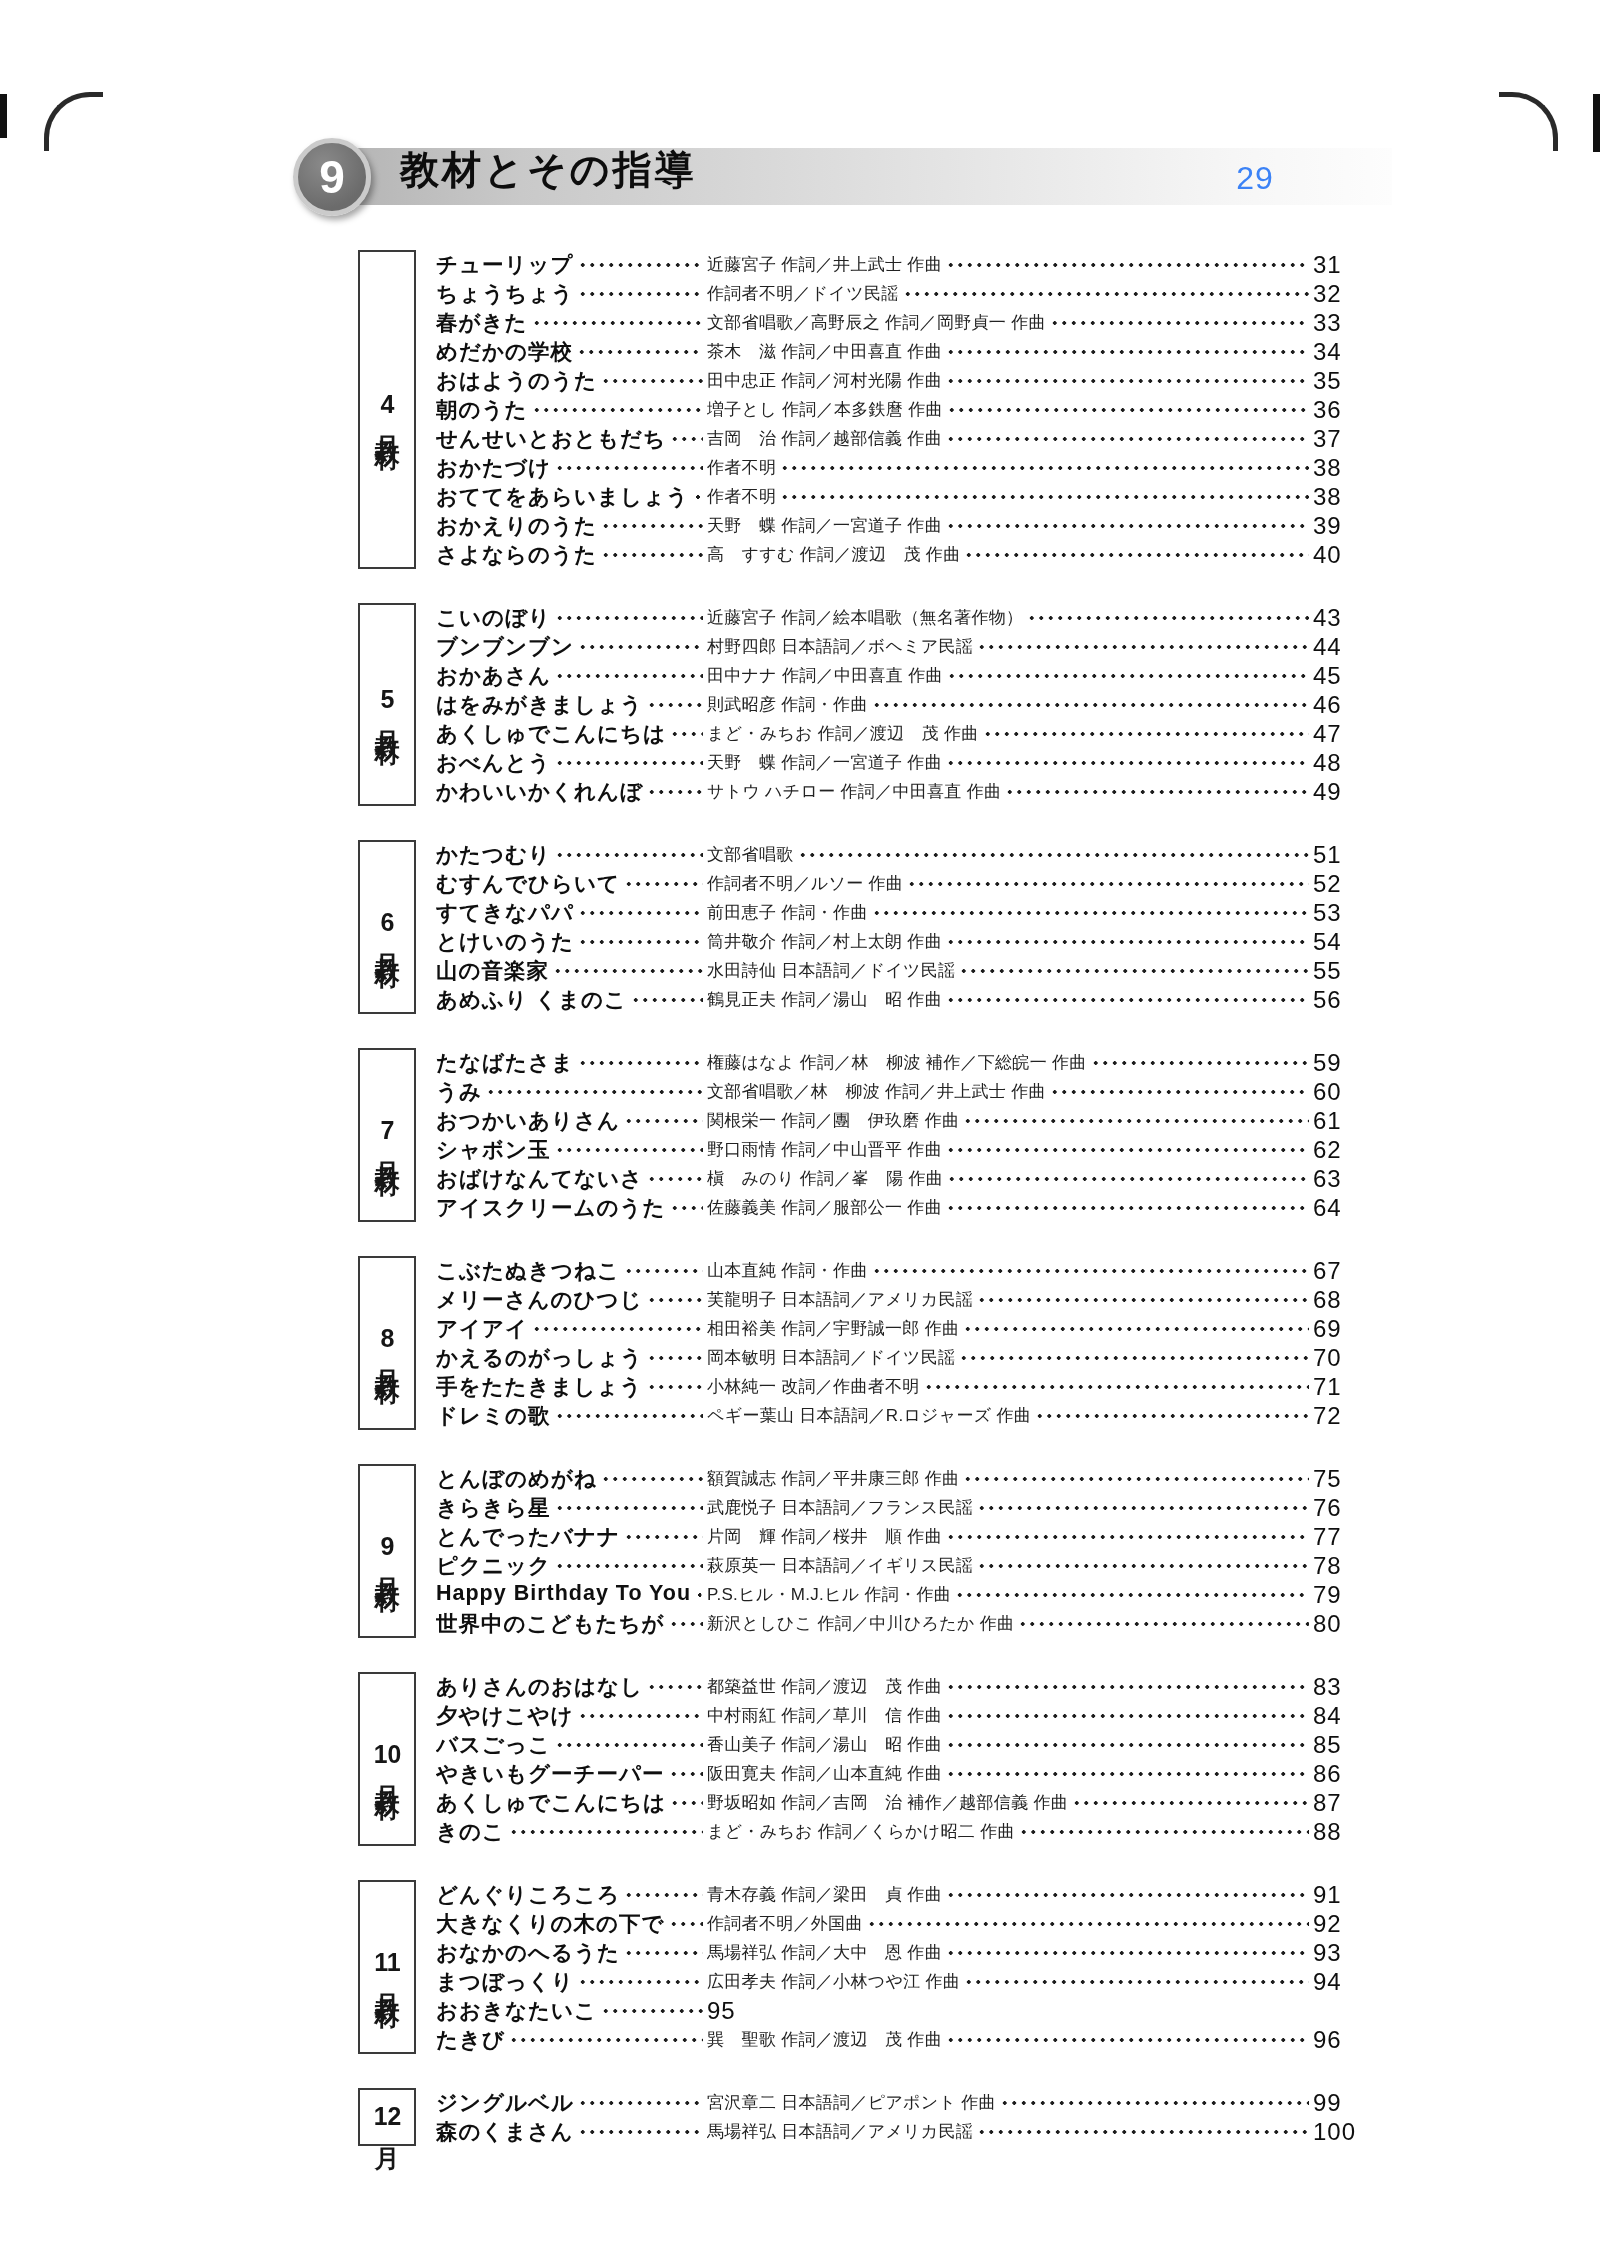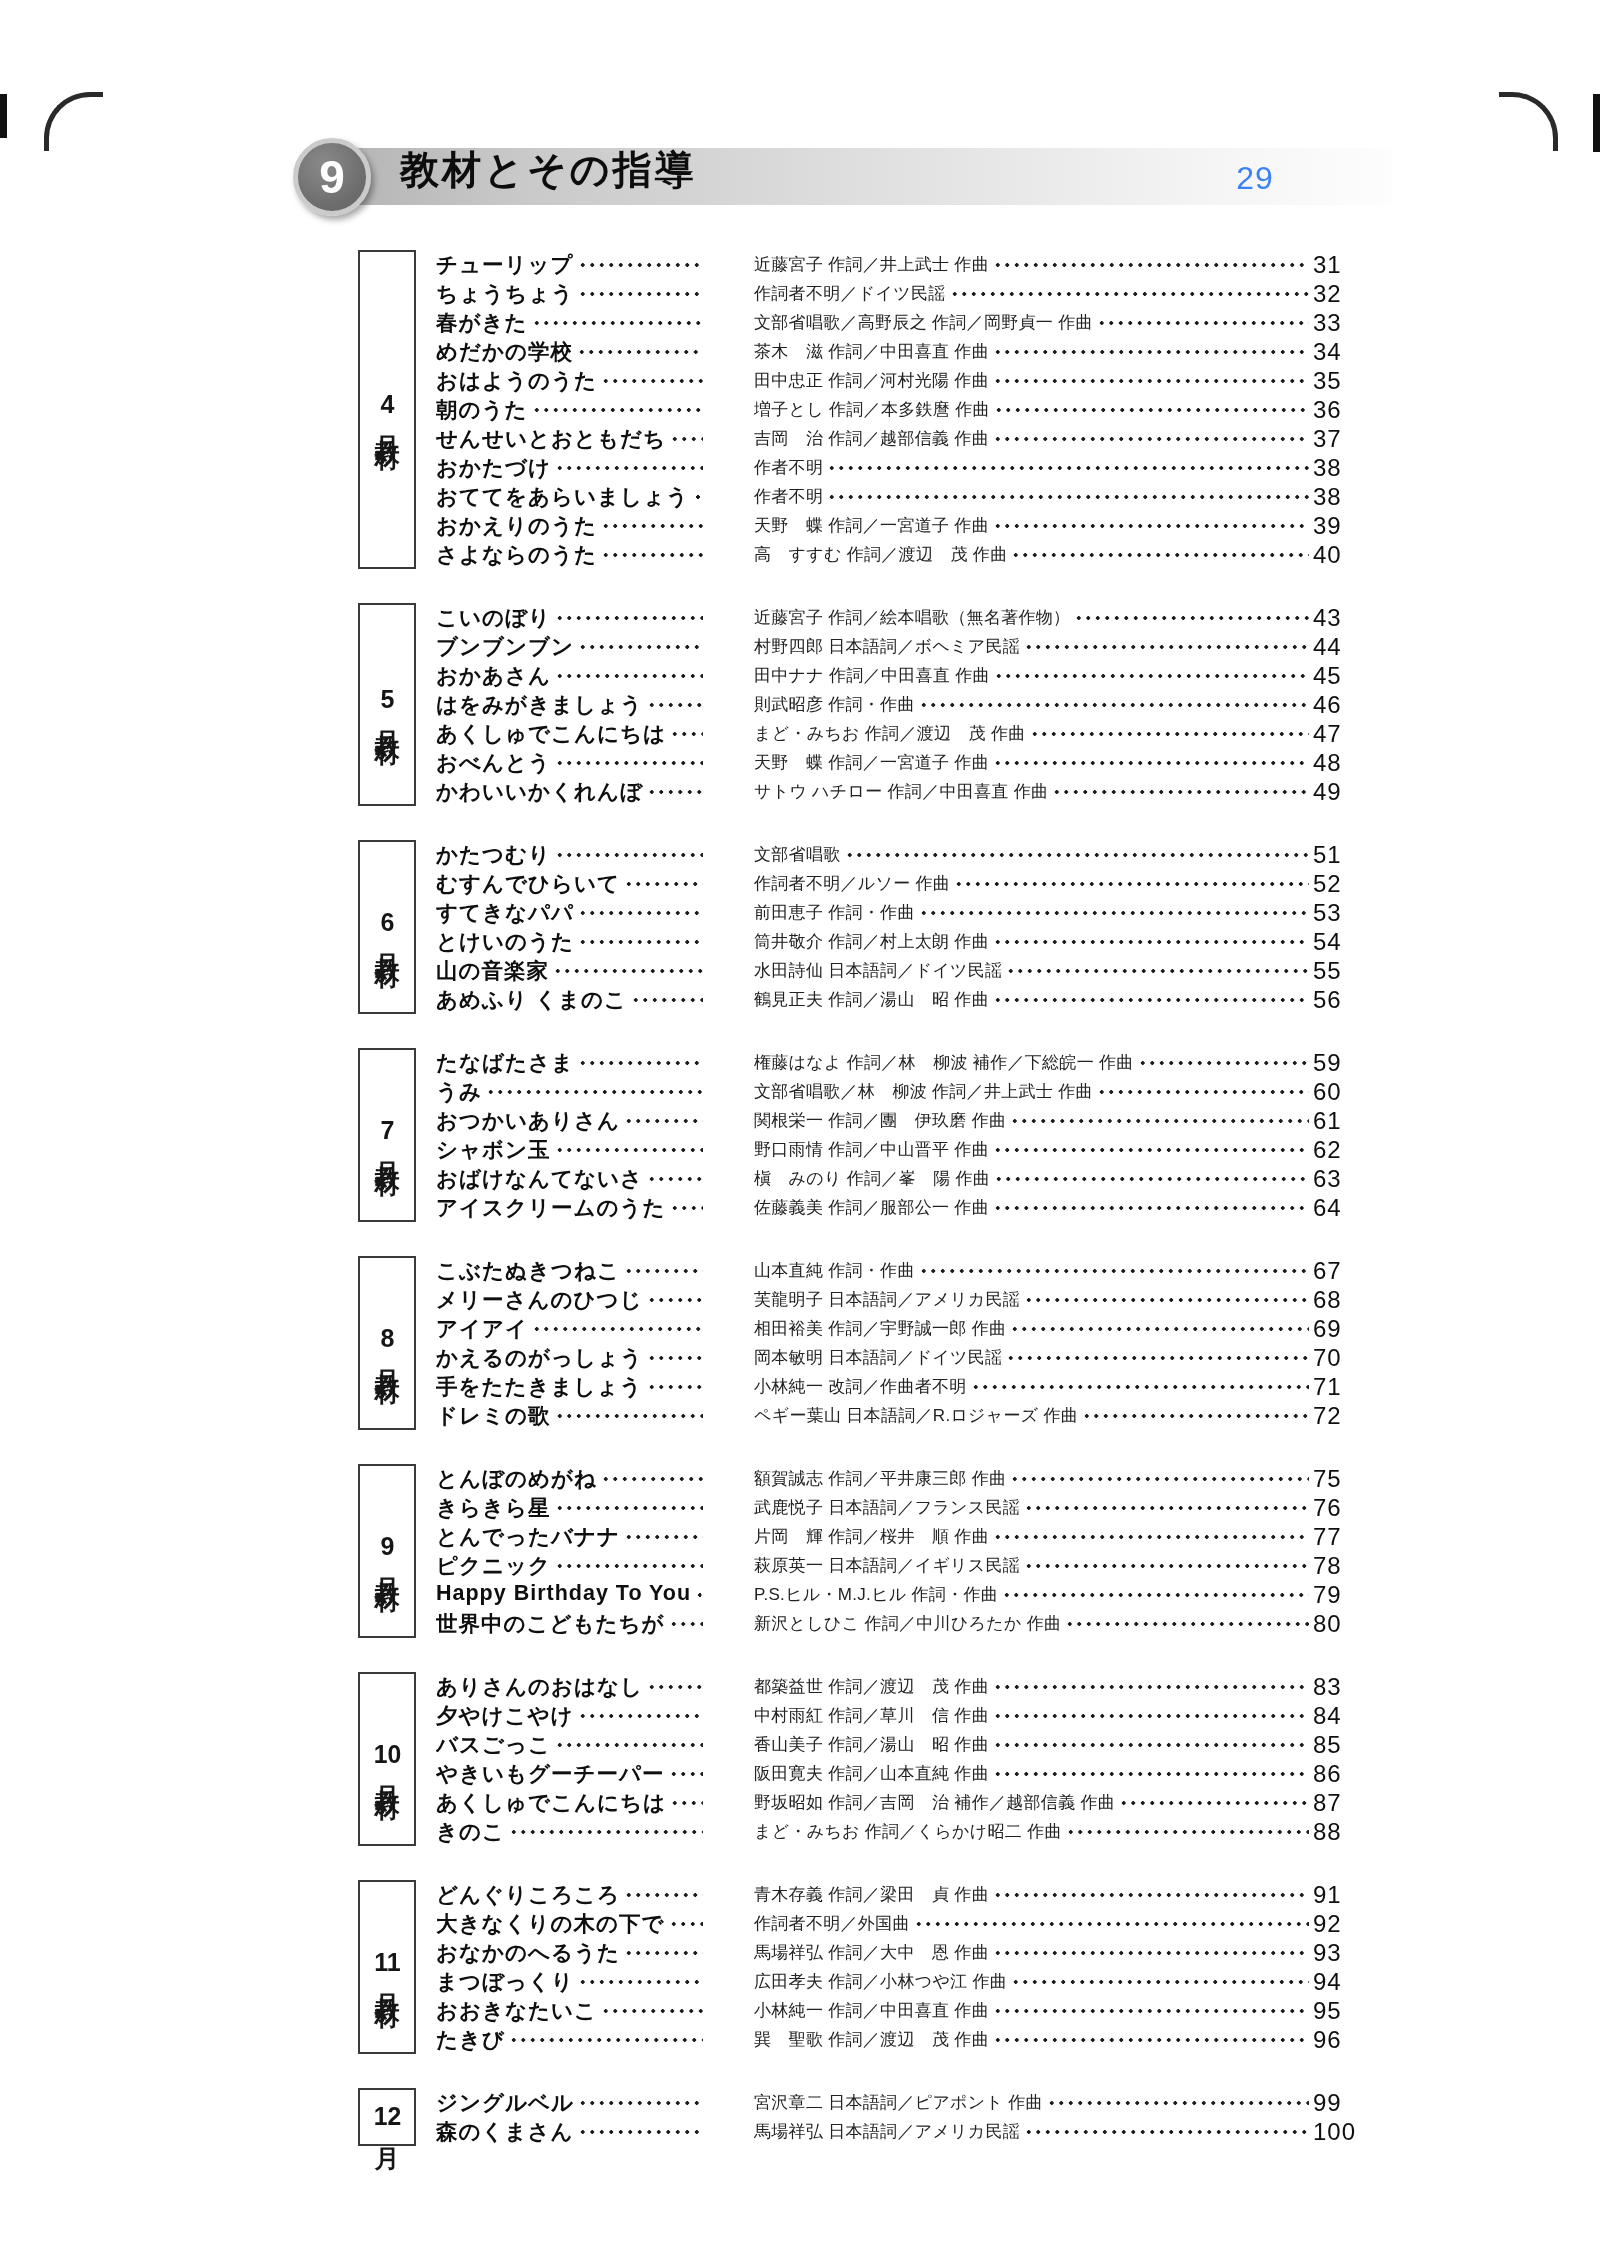--- a/index.html
+++ b/index.html
@@ -52,21 +52,21 @@
     background:#fff;
   }
   .monthlabel{
     writing-mode:vertical-rl;text-orientation:upright;
     font-size:25px;font-weight:600;letter-spacing:4px;color:#161616;line-height:1;
   }
   .tcy{text-combine-upright:all;}
   .rows{flex:1 1 auto;min-width:0;}
   .row{display:flex;align-items:center;height:29px;}
   .zone1{flex:0 0 271px;display:flex;overflow:hidden;}
-  .zone2{flex:1 1 auto;min-width:0;display:flex;align-items:center;overflow:hidden;margin-left:47px;}
+  .zone2{flex:1 1 auto;min-width:0;display:flex;align-items:center;overflow:hidden;}
   .songtitle{font-size:21.5px;font-weight:bold;white-space:nowrap;letter-spacing:1px;color:#0f0f0f;}
   .credit{font-size:17px;white-space:nowrap;color:#222;letter-spacing:.3px;}
   .leader{
     flex:1 1 0;min-width:8px;height:28px;margin:0 4px;align-self:center;
     background-image:radial-gradient(circle,#1c1c1c 1.7px,transparent 1.9px);
     background-size:9.5px 28px;background-repeat:repeat-x;background-position:center left;
   }
   .pagenum{flex:0 0 54px;text-align:left;font-size:24px;font-weight:500;color:#0f0f0f;letter-spacing:1px;}
 </style>
 </head>
@@ -779,24 +779,20 @@
         <span class="leader"></span>
       </div>
       <span class="pagenum">94</span>
     </div>
 
     <div class="row">
       <div class="zone1">
         <span class="songtitle">おおきなたいこ</span>
         <span class="leader"></span>
       </div>
-      <div class="zone2">
-        <span class="credit">小林純一 作詞／中田喜直 作曲</span>
-        <span class="leader"></span>
-      </div>
       <span class="pagenum">95</span>
     </div>
 
     <div class="row">
       <div class="zone1">
         <span class="songtitle">たきび</span>
         <span class="leader"></span>
       </div>
       <div class="zone2">
         <span class="credit">巽　聖歌 作詞／渡辺　茂 作曲</span>

